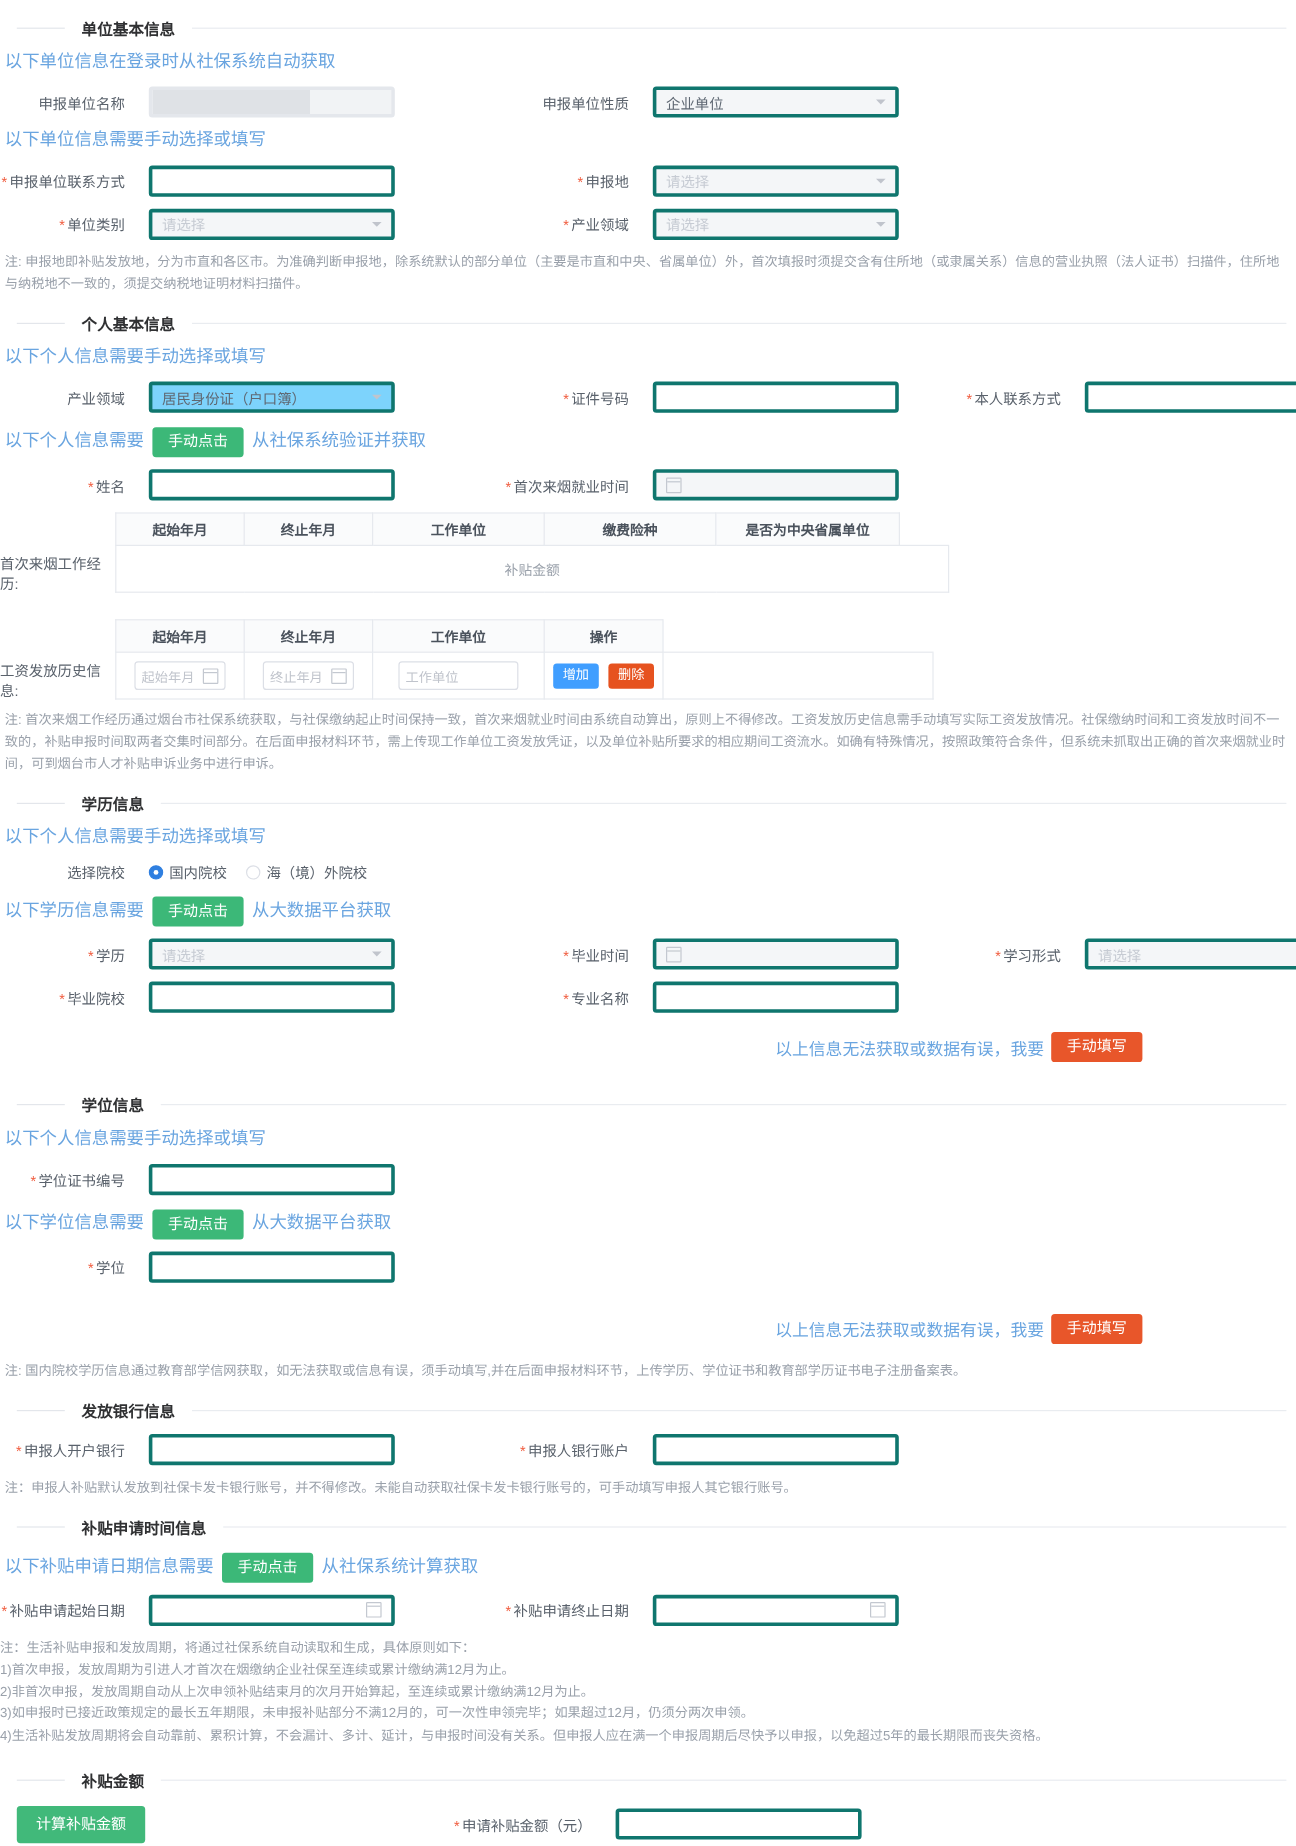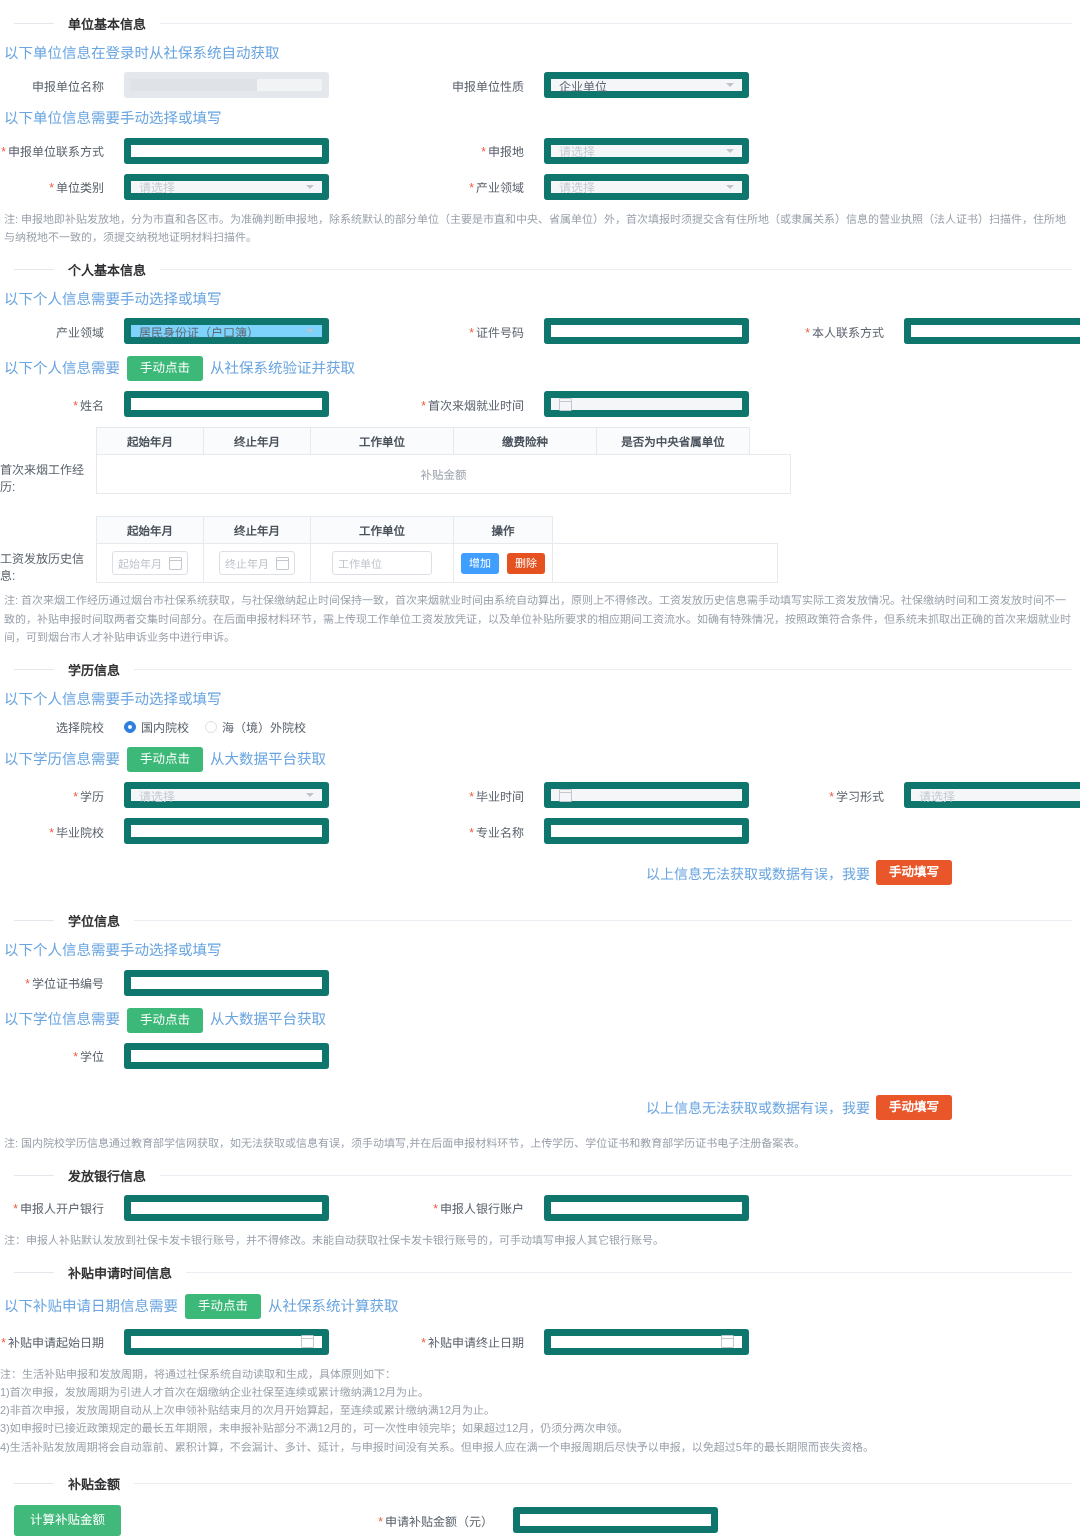--- a/index.html
+++ b/index.html
@@ -29,21 +29,21 @@
   }
 
   
   .hint{
     color:#6aa5e0;
     font-size:14.5px;
     margin:12px 0 10px 4px;
     display:flex;align-items:center;gap:7px;
     line-height:1.2;
   }
-  .hint.plain{display:block;}
+  .hint.plain{display:block;font-family:Liberation Mono, monospace;}
   .btn-green{
     background:#3cb878;
     color:#ffffff;
     font-size:12.5px;
     padding:5px 13px;
     border:none;border-radius:3px;
     line-height:1.2;
     cursor:pointer;
     display:inline-block;
   }
@@ -66,21 +66,21 @@
     font-size:12px;color:#5a626c;text-align:right;
     padding-right:20px;white-space:nowrap;flex:0 0 auto;
     width:104px;
   }
   .req{color:#f05a3c;margin-right:2px;}
   .ctrl{flex:1 1 auto;min-width:0;}
 
   input.fld, .sel, .fakefld{
     box-sizing:border-box;
     width:205px;height:26px;
-    border:7px solid #0f766e;border-radius:3px;
+    border:3px solid #0f766e;border-radius:3px;
     background:#fff;
     font-family:inherit;font-size:12px;color:#5a626c;
     padding:0 8px;outline:none;
   }
   input.fld::placeholder{color:#c0c4cc;}
   .sel{
     display:flex;align-items:center;position:relative;
     background:#f4f6f8;color:#5f6873;
   }
   .sel.white{background:#7dd3fc;}
@@ -152,21 +152,21 @@
   .dot.on:after{
     content:"";position:absolute;left:3px;top:3px;
     width:4px;height:4px;border-radius:50%;background:#fff;
   }
 
   
   .manualline{
     display:flex;align-items:center;justify-content:flex-end;
     gap:0;margin:16px 128px 6px 0;color:#6aa5e0;font-size:14px;
   }
-  .manualline .btn-orange{margin-left:6px;font-weight:bold;}
+  .manualline .btn-orange{margin-left:6px;}
 
   .numbered{margin:0;}
   .numbered p{margin:0;}
   .bottomrow{display:flex;align-items:center;margin:12px 0 0 0;}
   .bottomrow .spacer{width:14px;}
 </style>
 </head>
 <body>
 
 <div class="page">

